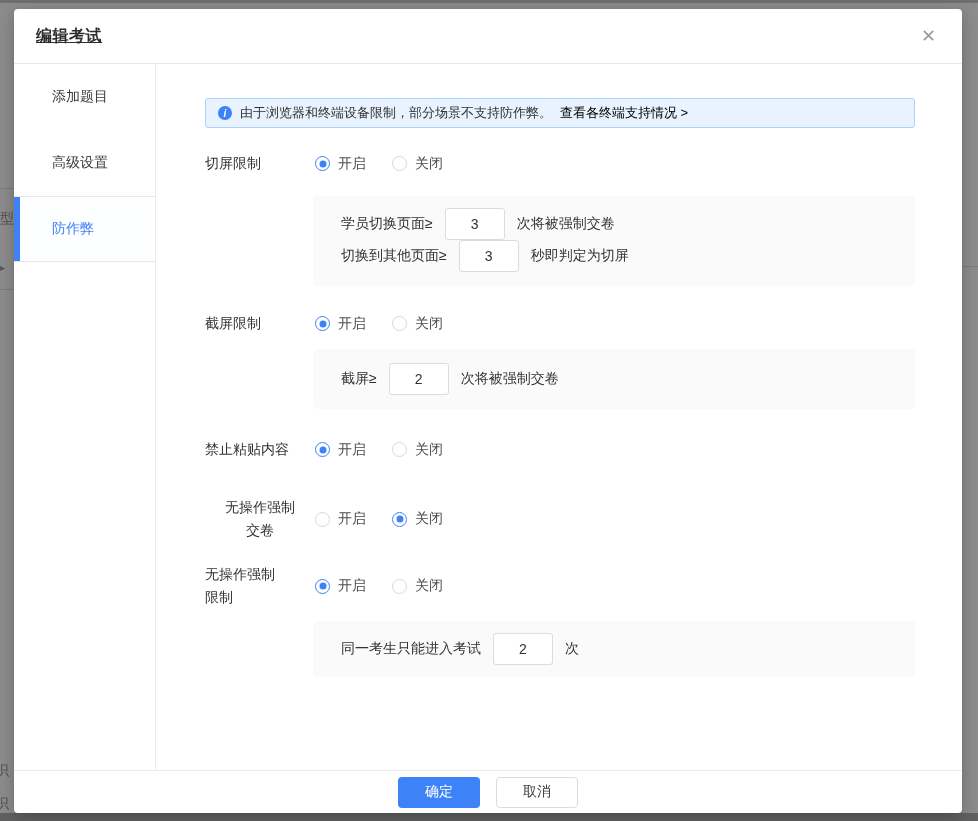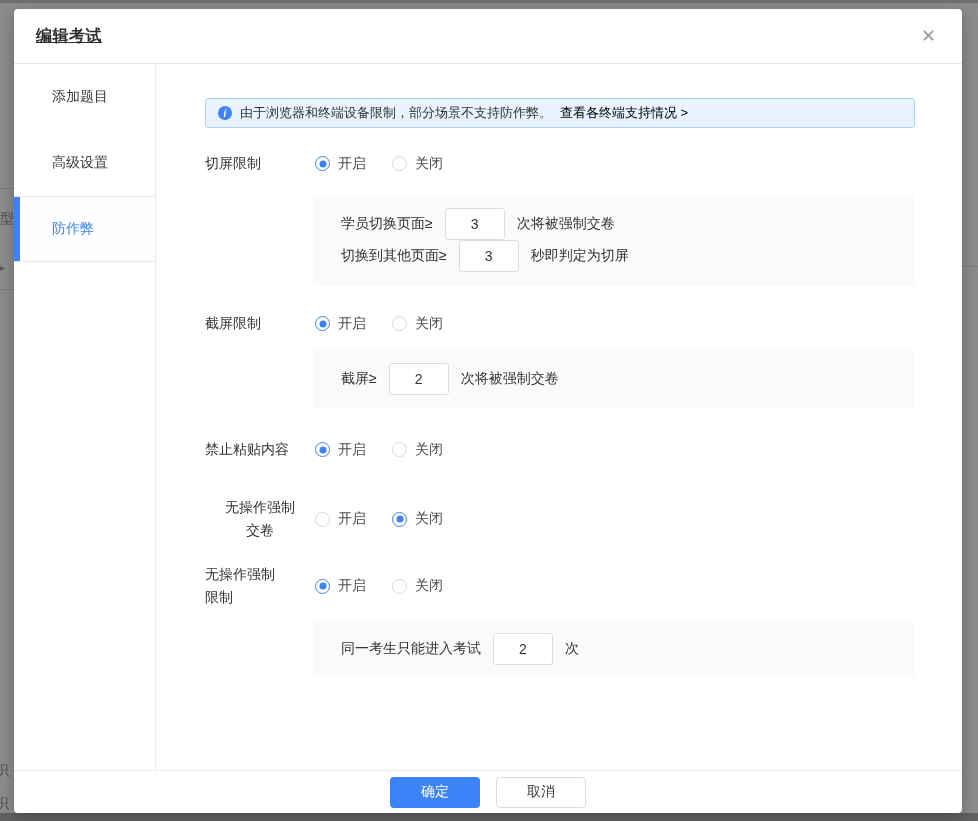--- a/index.html
+++ b/index.html
@@ -66,21 +66,21 @@
   #panel-screen-switch { margin-top:21px; padding:12px 28px 14px; display:flex; flex-direction:column; gap:0; }
   #row-screenshot { margin-top:26px; }
   #panel-screenshot { margin-top:14px; padding:14px 28px; }
   #row-paste { margin-top:29px; }
   #row-idle { margin-top:35px;text-align:center; }
   #row-entry { margin-top:21px; }
   #panel-entry { margin-top:12px; padding:12px 28px; }
 
   .modal-footer { flex:0 0 43px; border-top:1px solid #ebebeb;
     display:flex; align-items:center; justify-content:center; gap:16px; }
-  .btn { height:31px; width:90px; border-radius:4px; font-size:14px; cursor:pointer;
+  .btn { height:31px; width:82px; border-radius:4px; font-size:14px; cursor:pointer;
     display:flex; align-items:center; justify-content:center; border:1px solid transparent; }
   .btn-primary { background:#3e82f7; color:#fff; }
   .btn-default { background:#fff; color:#3a3a3a; border-color:#dcdcdc; }
 </style>
 </head>
 <body>
 
 <div class="backdrop-top-band"></div>
 <div class="backdrop-left-strip">
   <div class="bd-line" style="top:185px"></div>

